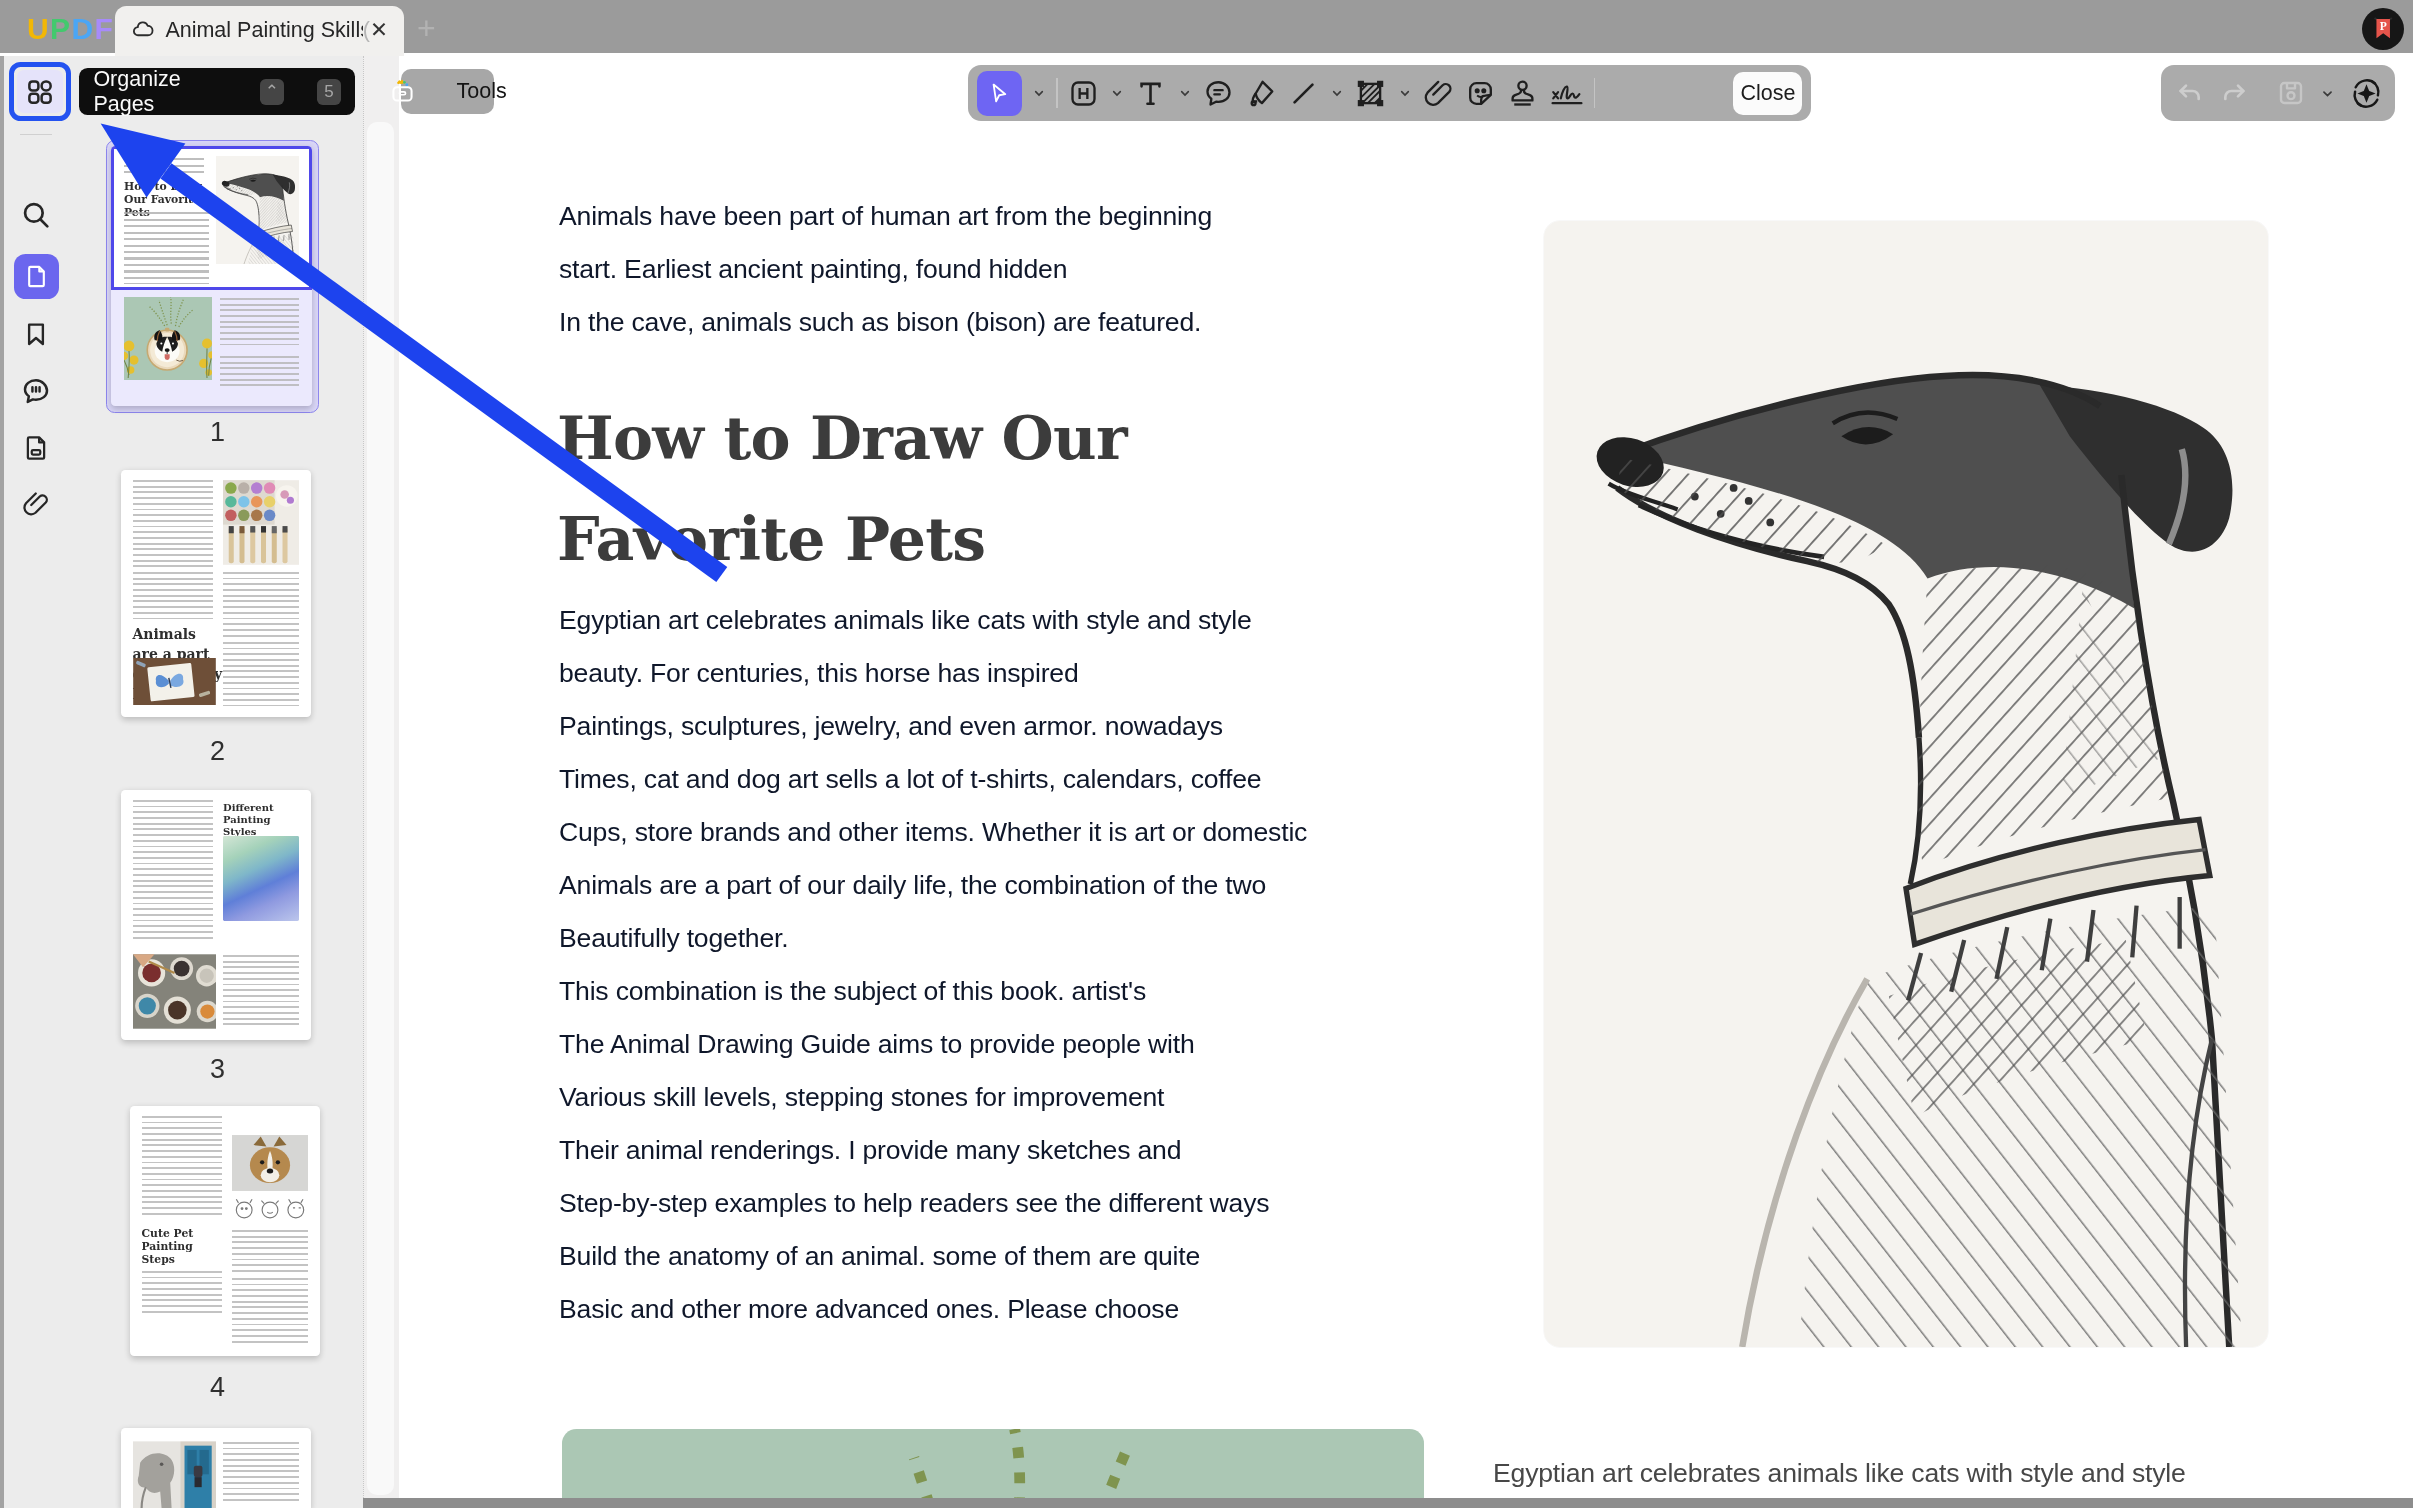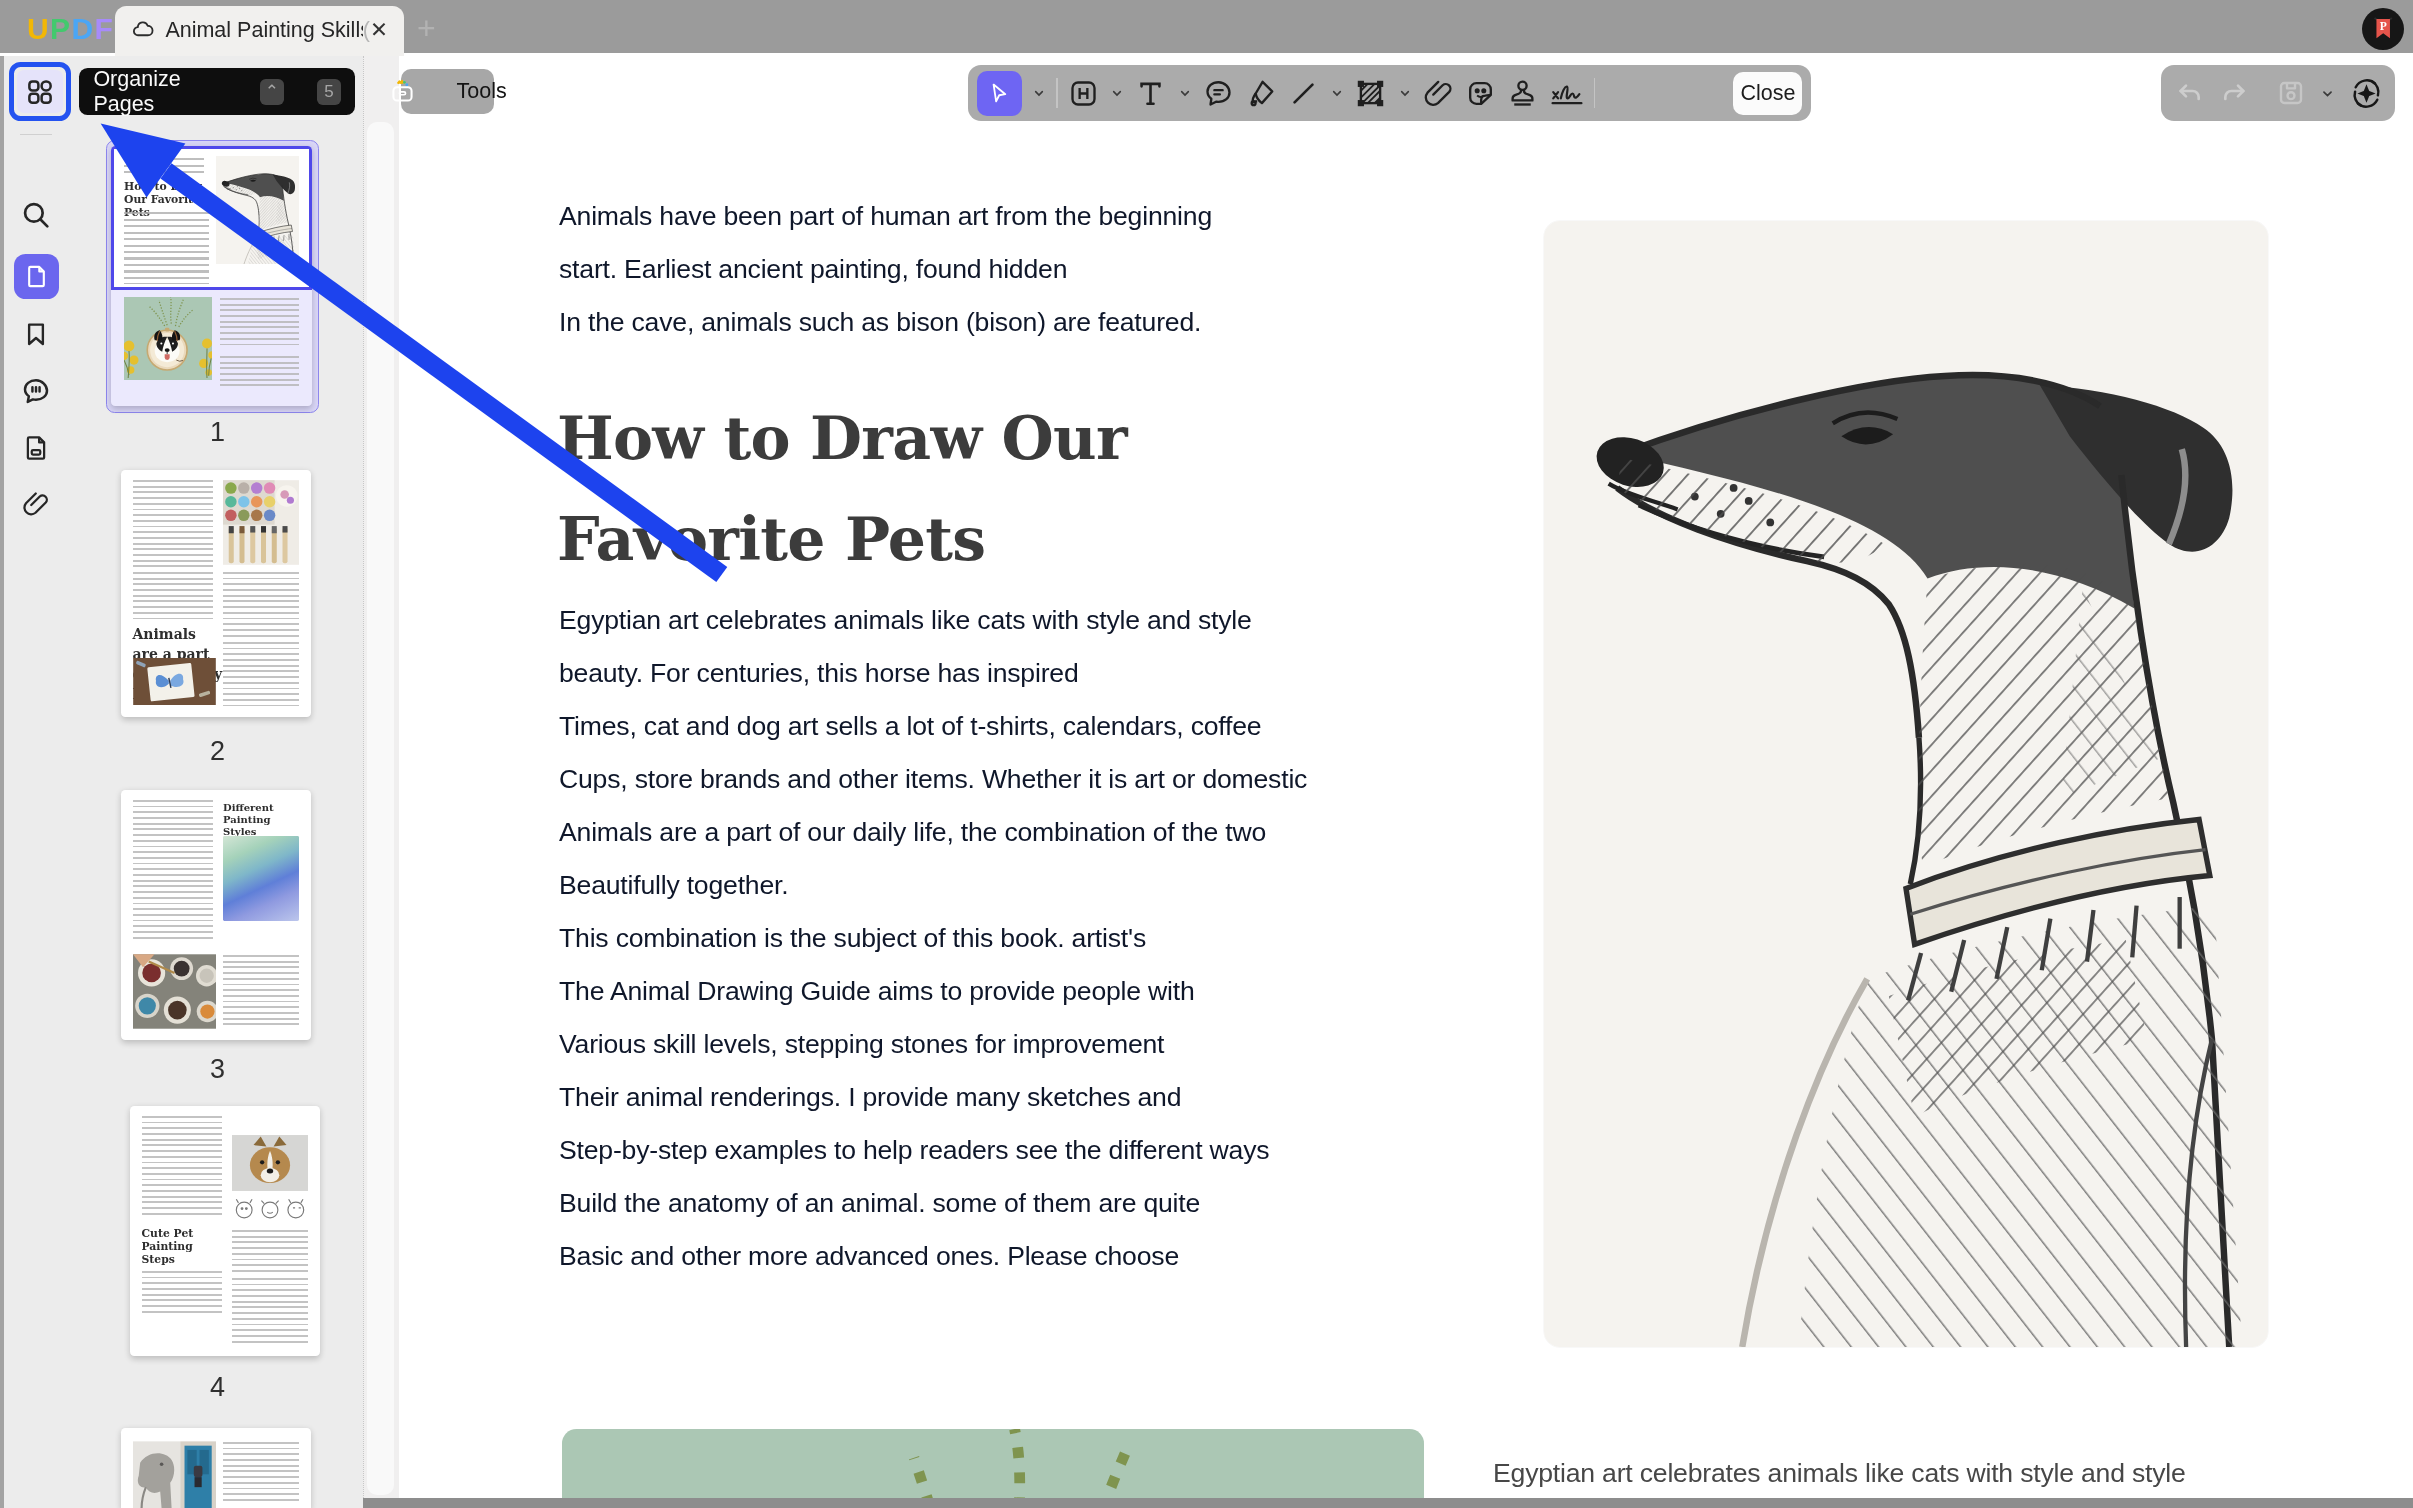--- a/index.html
+++ b/index.html
@@ -439,20 +439,21 @@
   </div>
 
   <div class="doc-head">
     <div>How to Draw Our</div>
     <div>Favorite Pets</div>
   </div>
 
   <div class="doc-par" style="left:559px;top:594px">
     <div>Egyptian art celebrates animals like cats with style and style</div>
     <div>beauty. For centuries, this horse has inspired</div>
+    <div>Paintings, sculptures, jewelry, and even armor. nowadays</div>
     <div>Times, cat and dog art sells a lot of t-shirts, calendars, coffee</div>
     <div>Cups, store brands and other items. Whether it is art or domestic</div>
     <div>Animals are a part of our daily life, the combination of the two</div>
     <div>Beautifully together.</div>
     <div>This combination is the subject of this book. artist's</div>
     <div>The Animal Drawing Guide aims to provide people with</div>
     <div>Various skill levels, stepping stones for improvement</div>
     <div>Their animal renderings. I provide many sketches and</div>
     <div>Step-by-step examples to help readers see the different ways</div>
     <div>Build the anatomy of an animal. some of them are quite</div>

